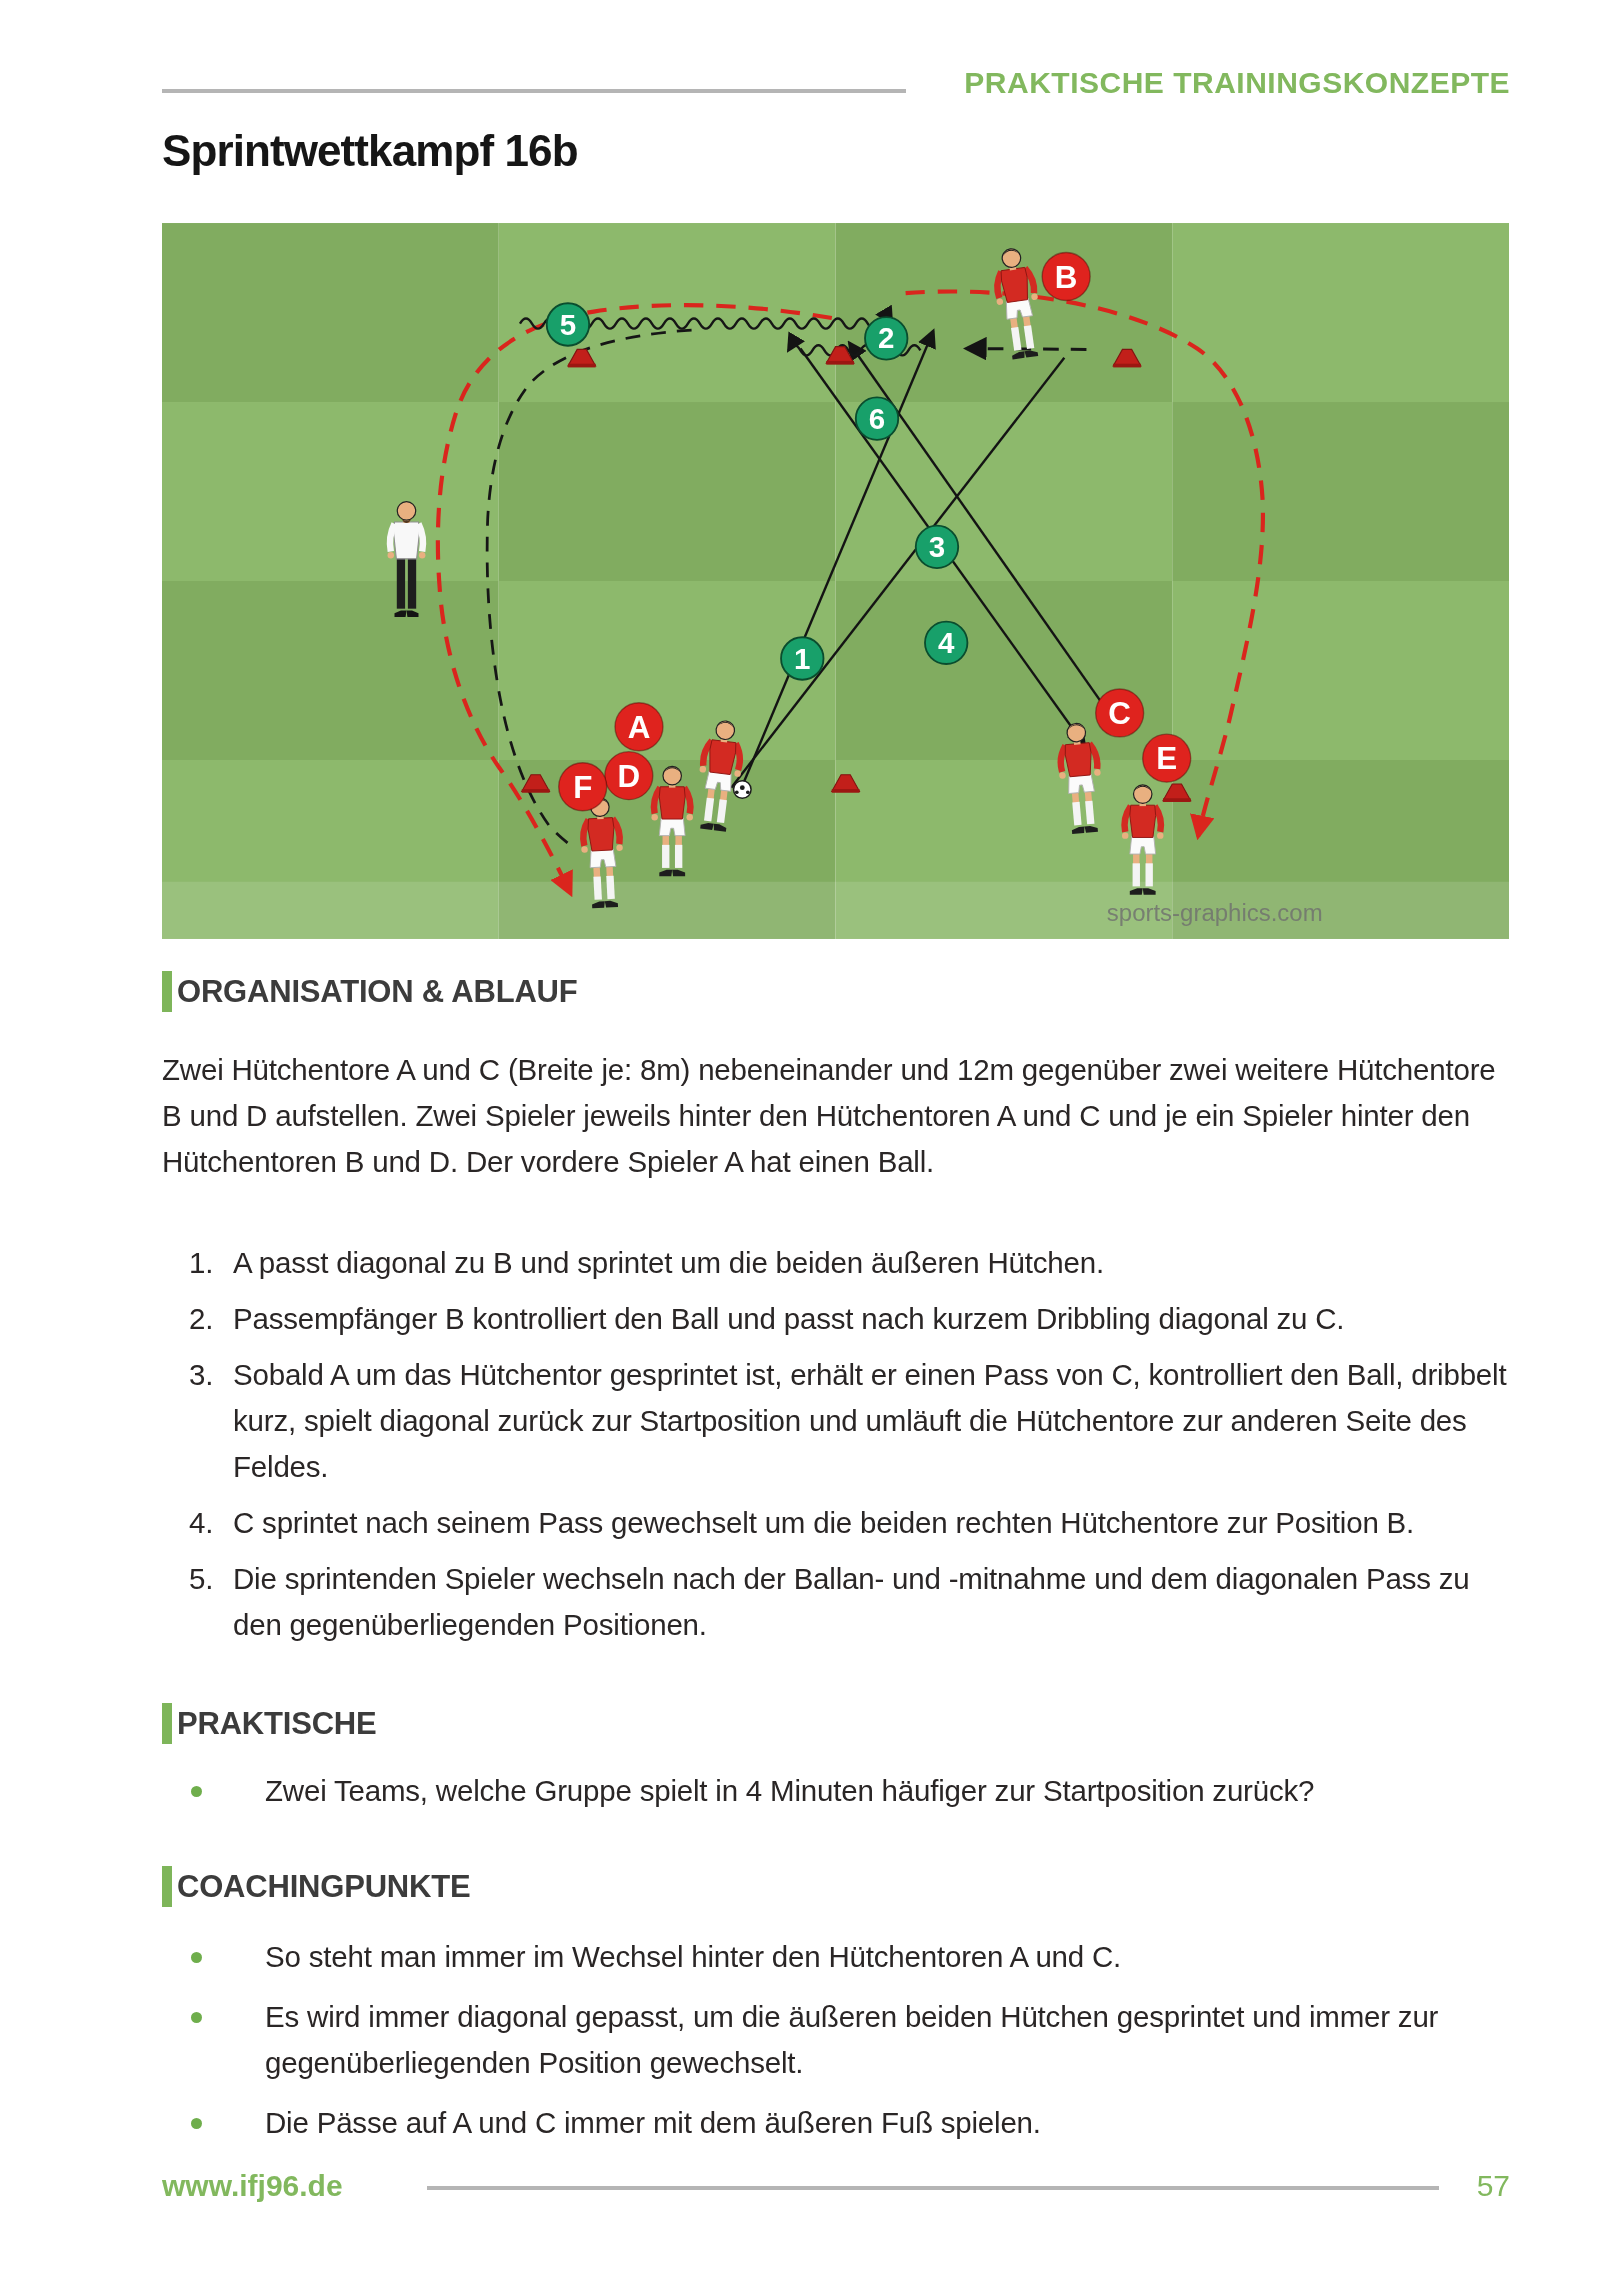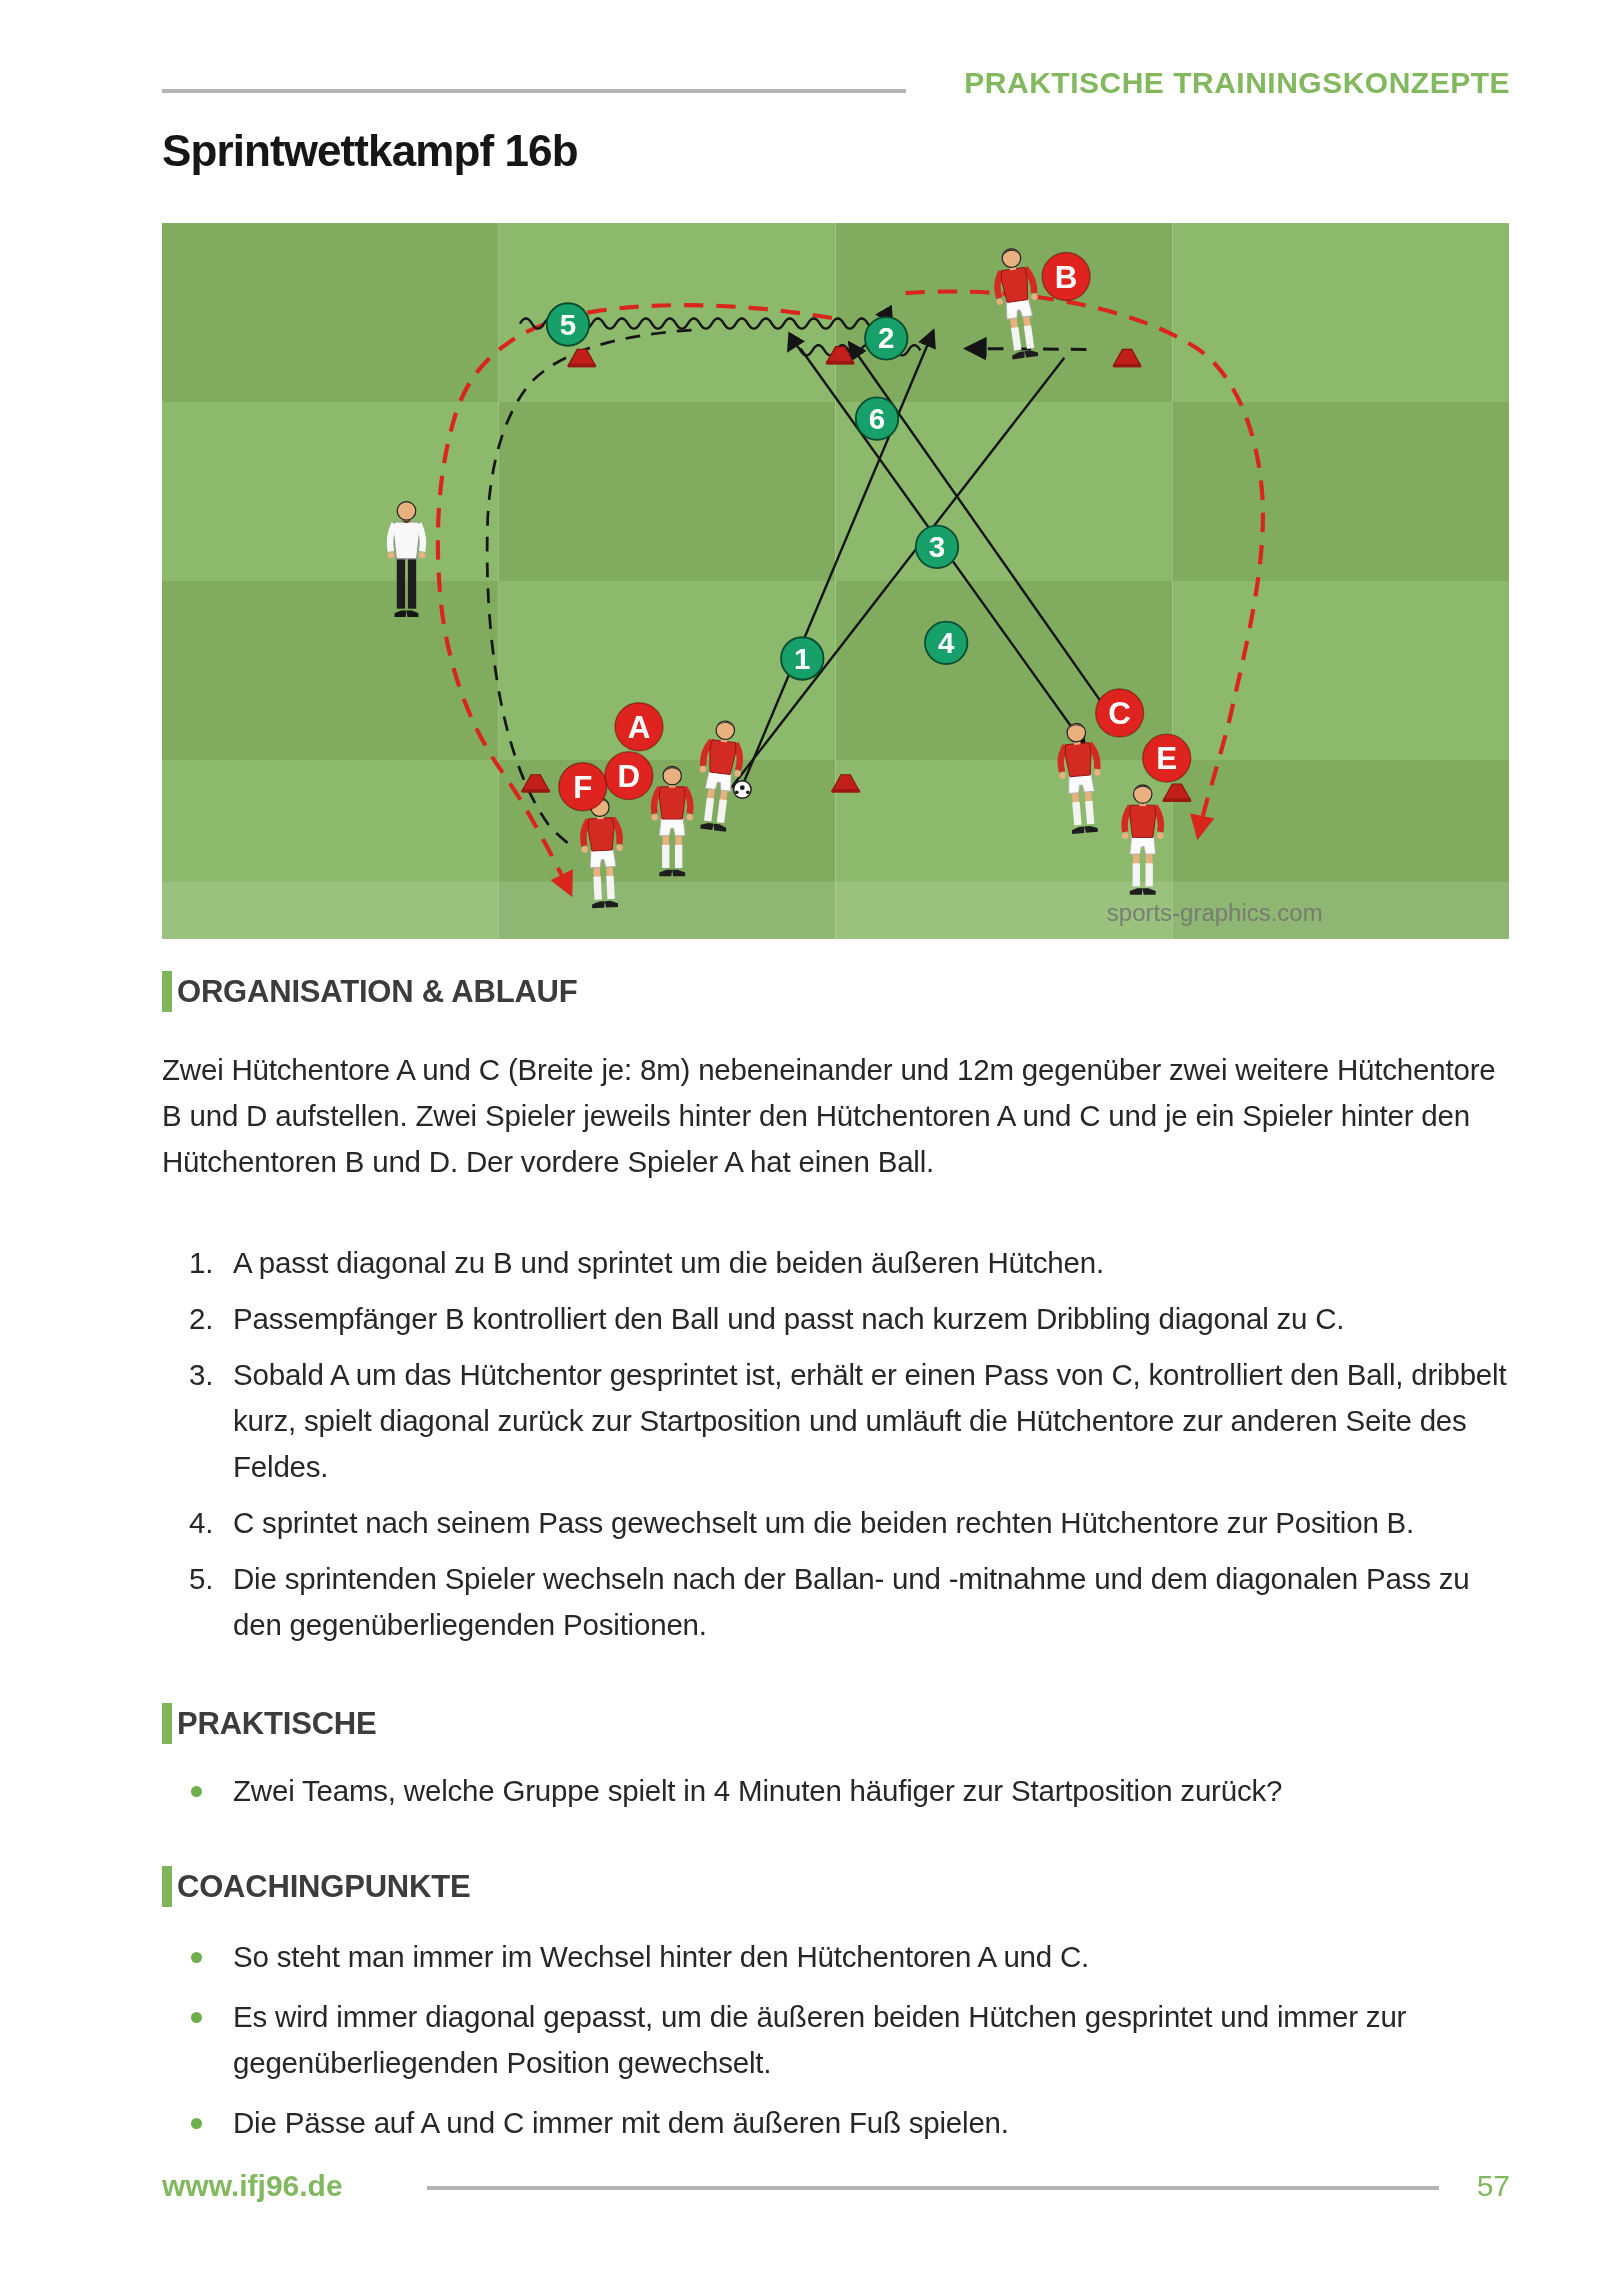--- a/index.html
+++ b/index.html
@@ -19,21 +19,21 @@
   .sec-h{left:162px;font-size:31px;font-weight:bold;color:#3c3c3c;
          border-left:10px solid #7eb55a;padding-left:5px;line-height:41px;height:41px;letter-spacing:-0.2px;}
 
   .body-text{font-size:29.5px;line-height:46px;color:#2a2626;letter-spacing:-0.2px;}
   .para{left:162px;top:1047px;width:1352px;}
 
   ol.steps{left:189px;top:1240px;width:1329px;margin:0;padding:0;list-style:none;}
   ol.steps li{display:flex;margin-bottom:10px;}
   ol.steps .num{flex:0 0 44px;}
   ul.bullets{margin:0;padding:0;list-style:none;width:1329px;}
-  ul.bullets li{display:flex;margin-bottom:14px;}
+  ul.bullets li{display:flex;margin-bottom:14px;gap:32px;}
   .dot{flex:0 0 44px;position:relative;}
   .dot::after{content:"";position:absolute;left:1.8px;top:17.5px;width:11px;height:11px;border-radius:50%;background:#6fae4c;}
   .b-wett{left:189px;top:1768px;}
   .b-coach{left:189px;top:1934px;}
 
   
   .footer-site{left:162px;top:2169px;font-size:30px;font-weight:bold;color:#82b85e;}
   .footer-rule{left:427px;top:2186px;width:1012px;height:3.7px;background:#b5b5b5;}
   .page-num{right:104px;top:2169px;font-size:30px;font-weight:normal;color:#82b85e;}
 

